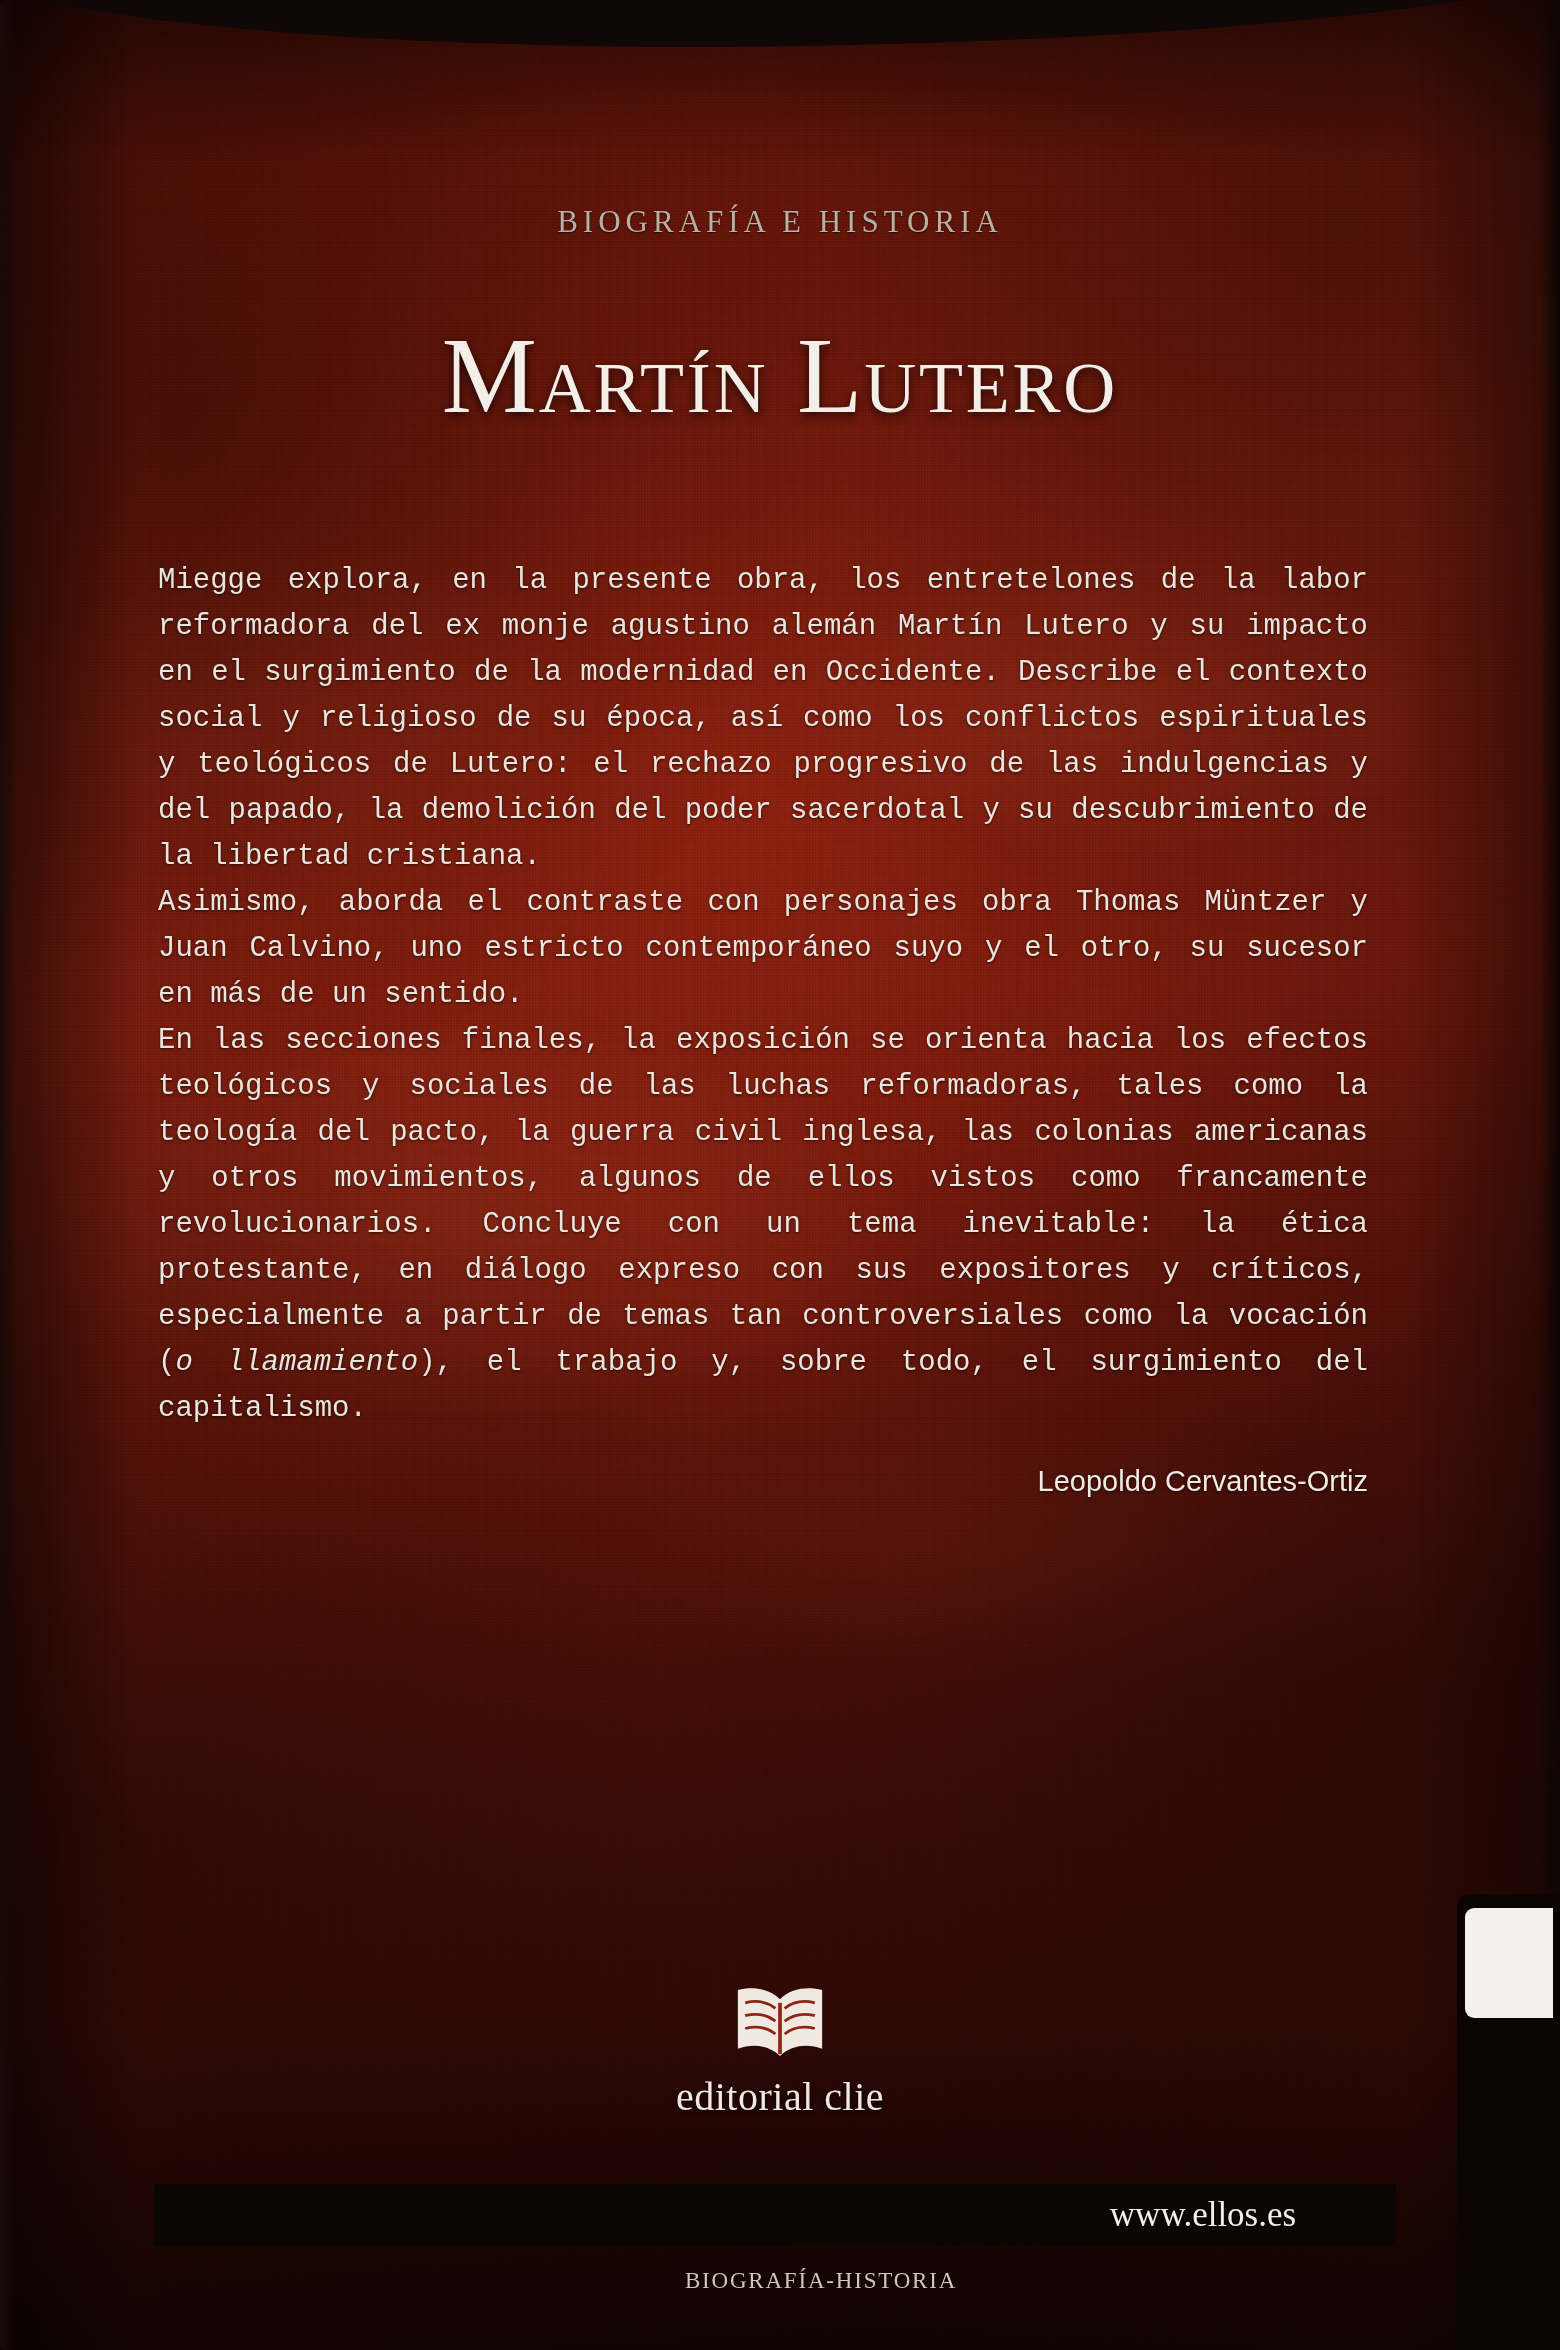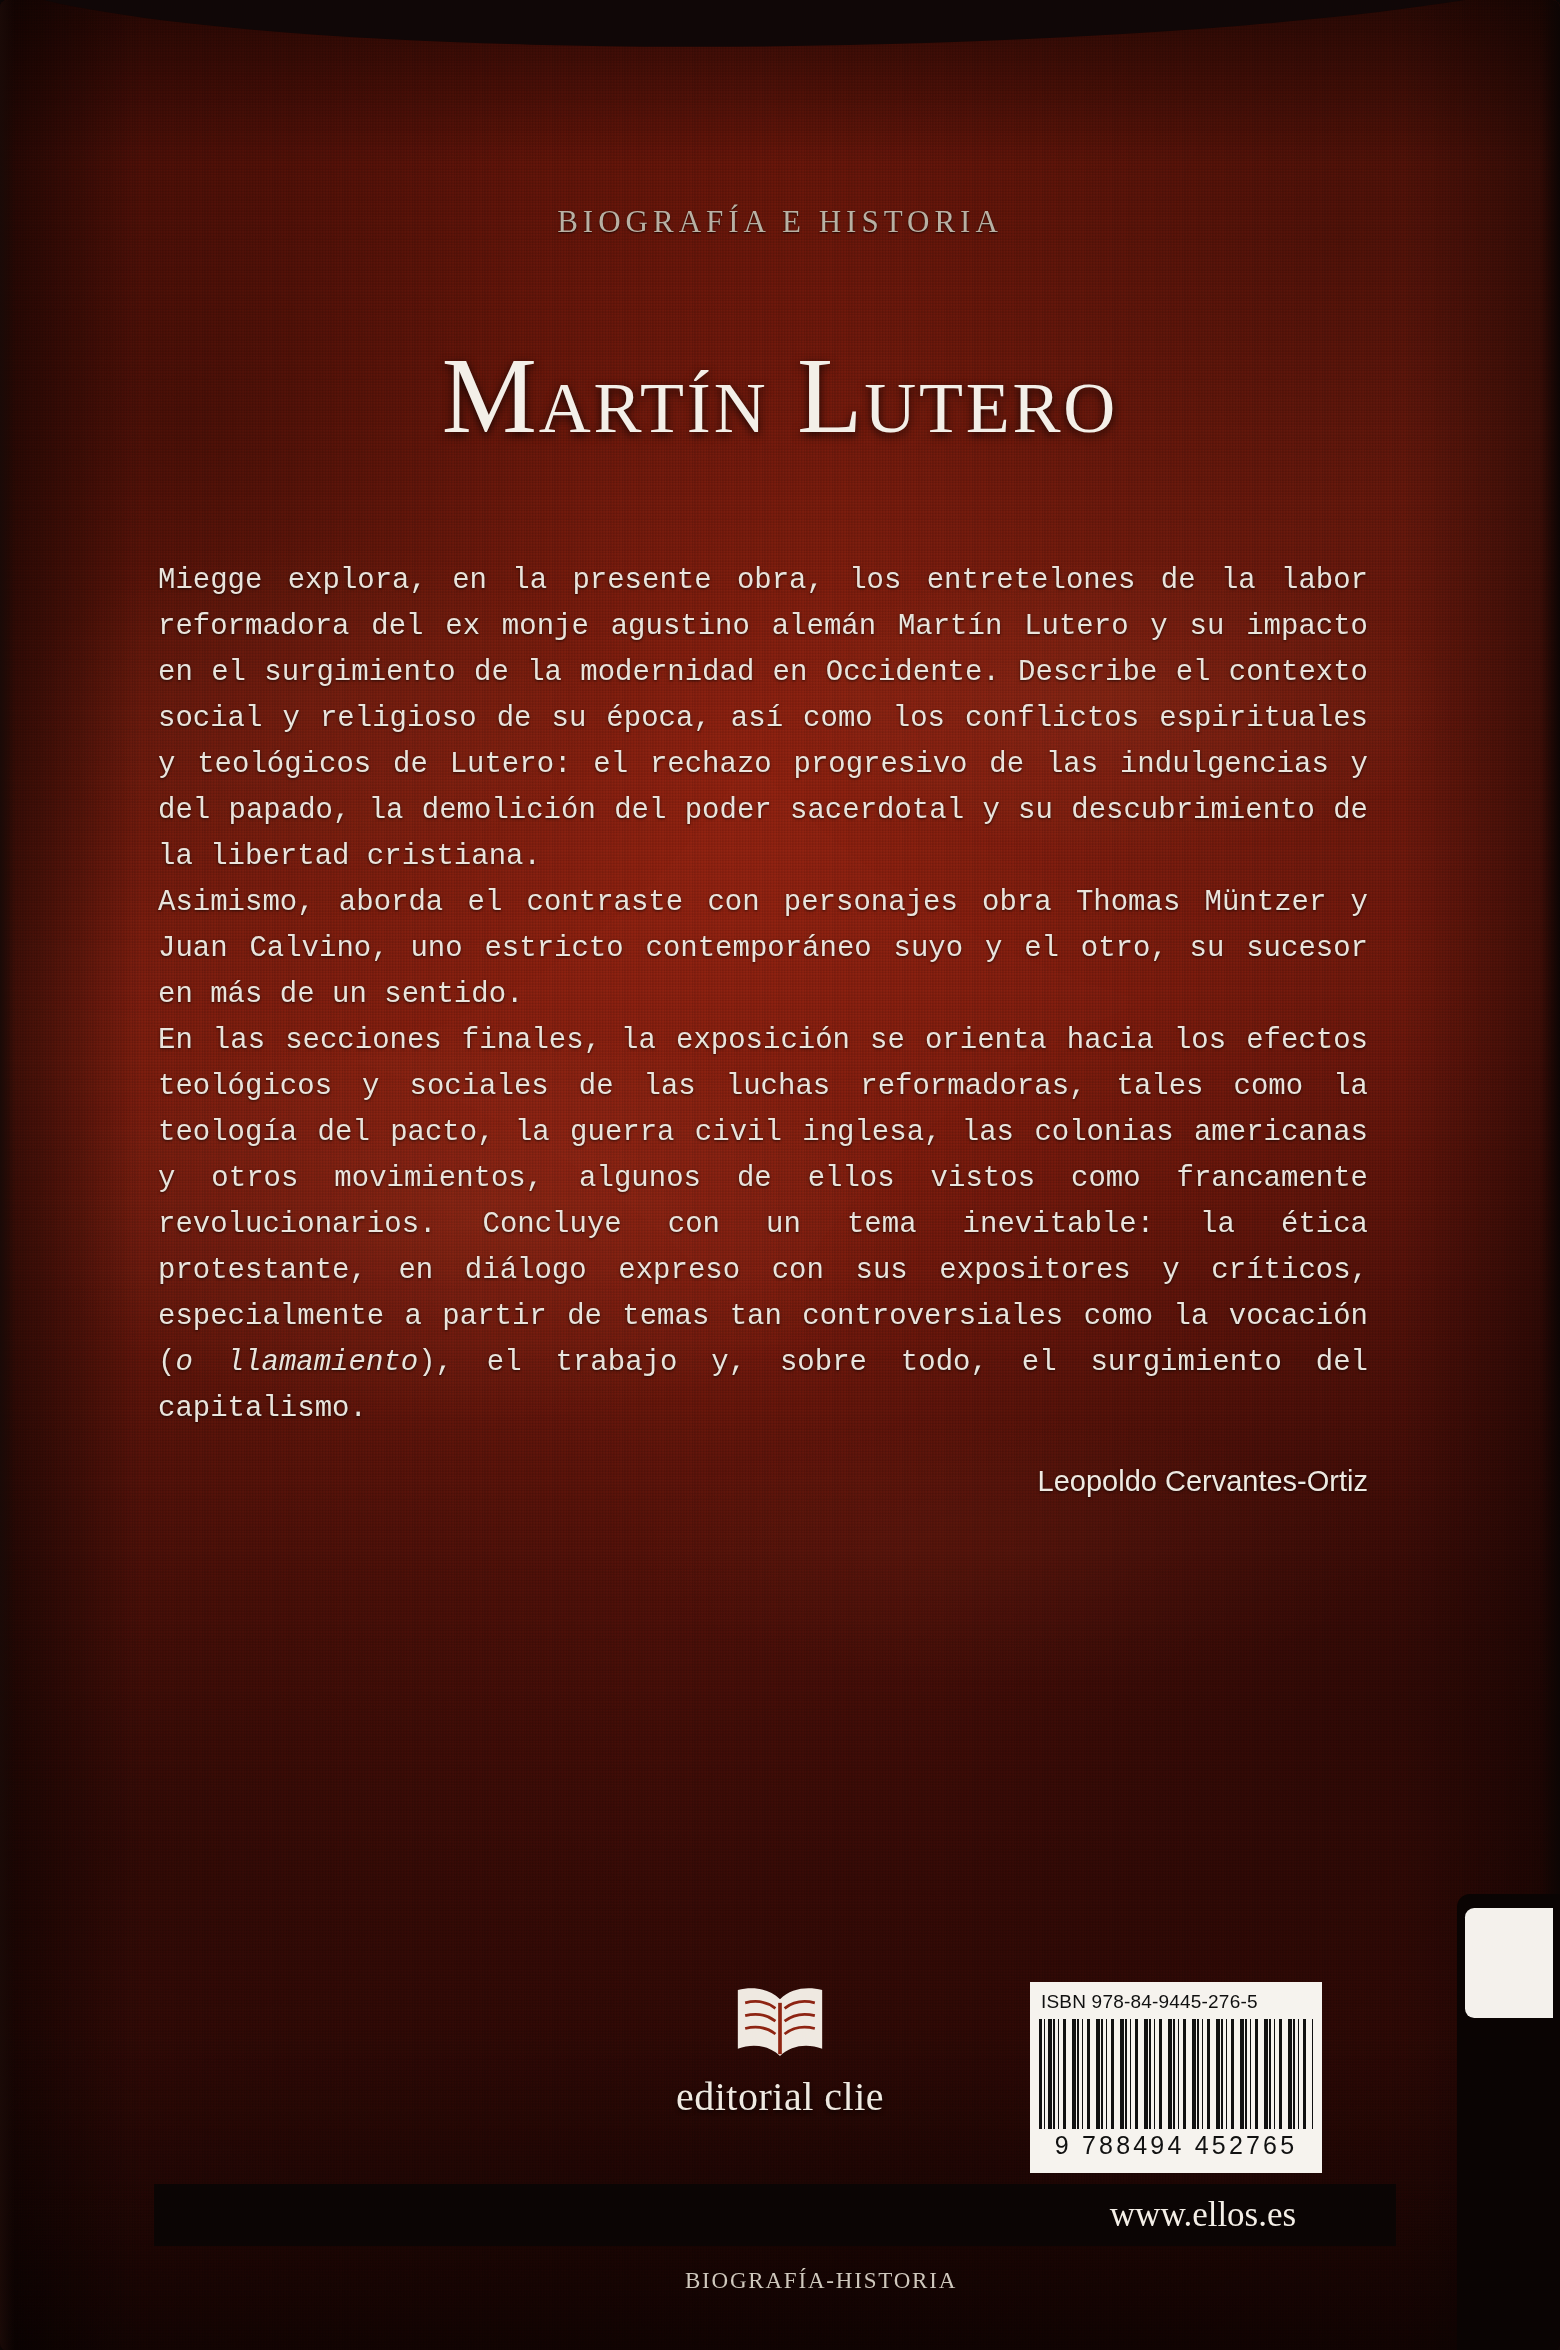--- a/index.html
+++ b/index.html
@@ -99,21 +99,20 @@
   .title {
     position: absolute;
     top: 323px; left: 0; width: 1560px;
     text-align: center;
     font-family: "Liberation Serif", serif;
     font-size: 107px;
     line-height: 1.0;
     color: #f3efe8;
     letter-spacing: 1.8px;
     text-shadow: 0 2.8px 9.2px rgba(0,0,0,0.75);
-    margin-top: 20px;
   }
   .title .sc {
     font-size: 72px;
     letter-spacing: 2.8px;
   }
 
   .blurb {
     position: absolute;
     top: 558px;
     left: 158px;
@@ -304,21 +303,16 @@
     </svg>
     <div class="pub-name"><span>editorial </span><b>clie</b></div>
   </div>
 
   <div class="tagline-bar"></div>
   <div class="site">www.ellos.es</div>
 
   <div class="corner-block"></div>
   <div class="corner-block-inner"></div>
 
-  <div class="barcode-box">
-    <div class="isbn-text">ISBN 978-84-9445-276-5</div>
-    <div class="bars"></div>
-    <div class="ean-digits">9 788494 452765</div>
-  </div>
 
   <div class="footer-cat">BIOGRAFÍA-HISTORIA</div>
 </div>
 
 
 </body></html>

